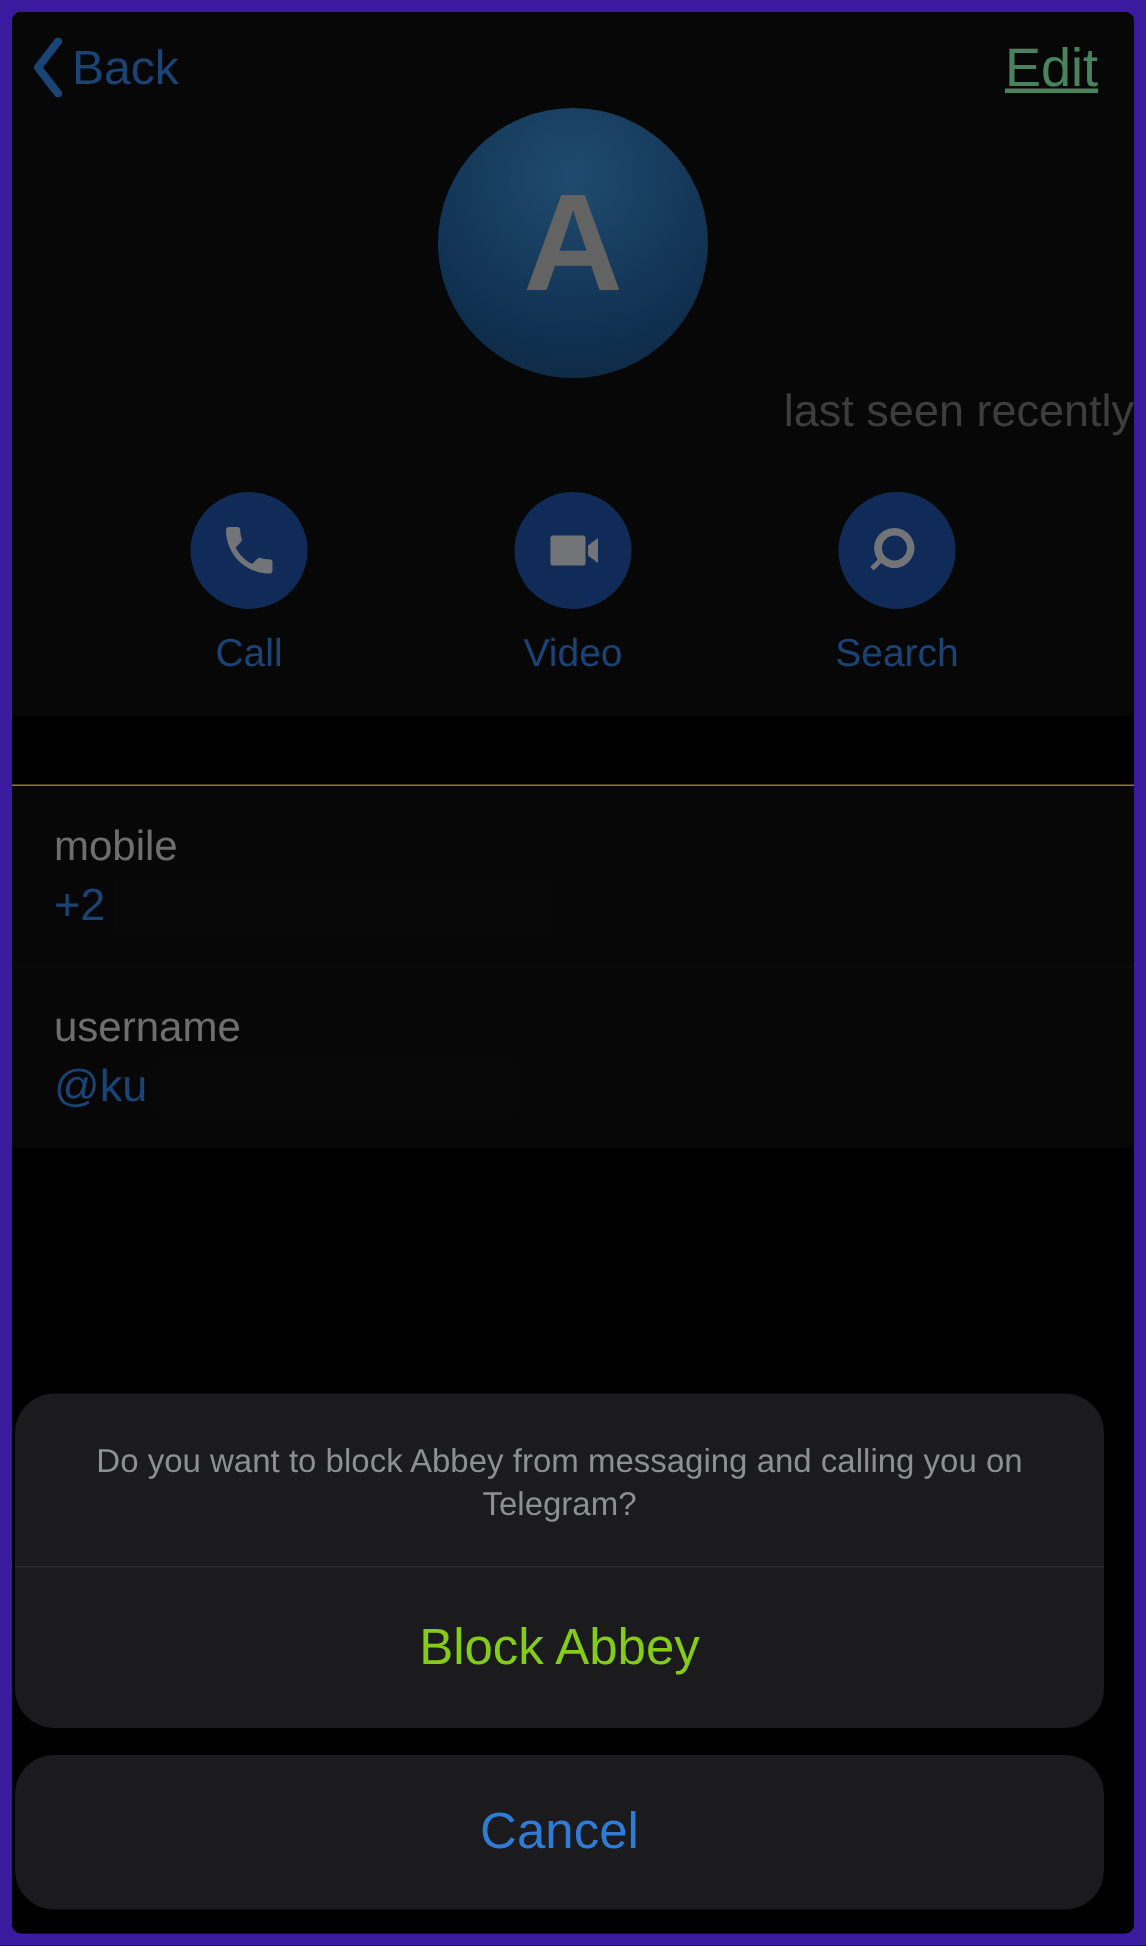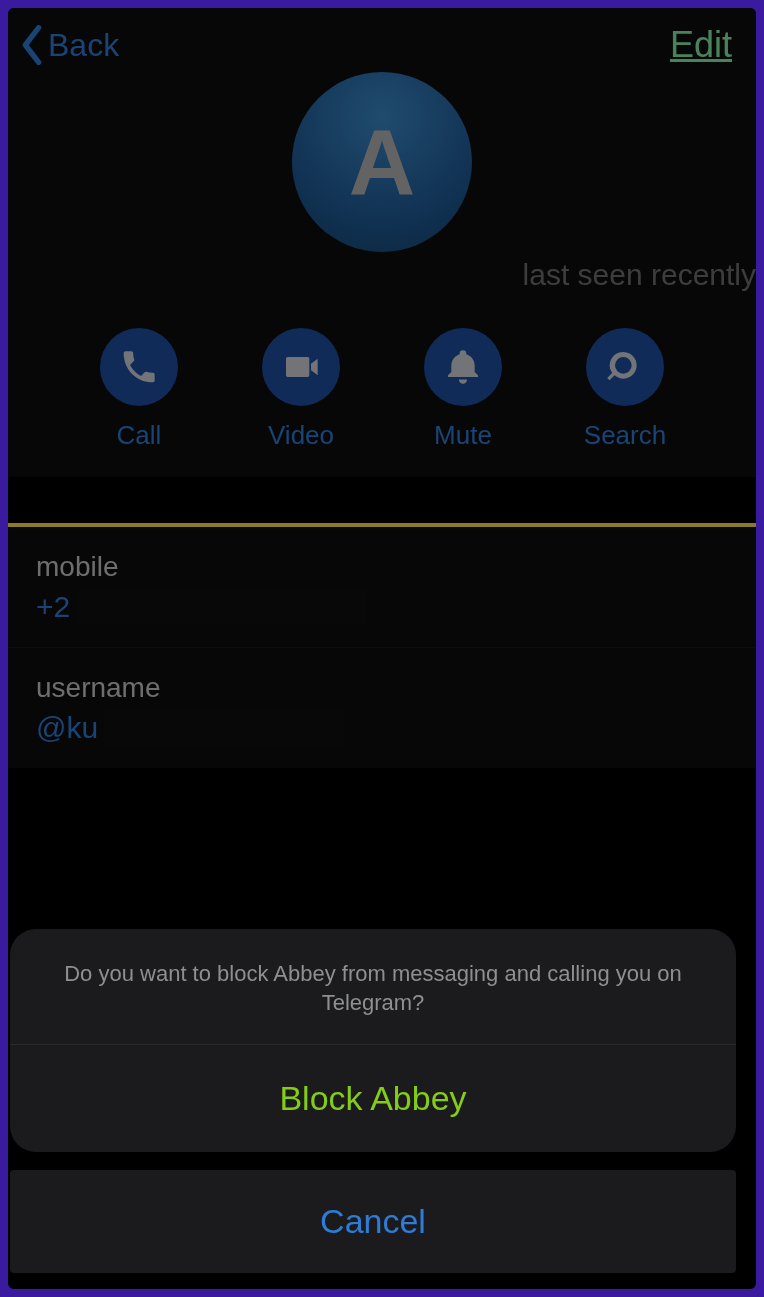--- a/index.html
+++ b/index.html
@@ -88,21 +88,21 @@
     justify-content: center;
   }
   .action-circle svg { width: 40px; height: 40px; fill: #cfd4da; }
   .action-dots { display: flex; gap: 6px; }
   .action-dots span { width: 9px; height: 9px; border-radius: 50%; background: #cfd4da; }
   .action-label { color: #2f7cd6; font-size: 26px; }
   .spacer { height: 46px; background: #000; }
   .info {
     background: #0d0d0d;
     padding: 24px 28px 22px;
-    border-top: 4px solid #fde047;
+    border-top: 1px solid #fde047;
   }
   .info + .info { border-top: 1px solid #1a1a1a; margin-top: 0; }
   .info-label { color: #c8c8c8; font-size: 28px; }
   .info-value-row {
     display: flex;
     align-items: center;
     gap: 6px;
     margin-top: 6px;
   }
   .info-value { color: #2f7cd6; font-size: 30px; }
@@ -135,21 +135,21 @@
     border-bottom: 1px solid #2a2a2c;
   }
   .sheet-block {
     color: #84cc16;
     font-size: 34px;
     text-align: center;
     padding: 34px 0;
   }
   .sheet-cancel {
     background: #1b1b1d;
-    border-radius: 4px;
+    border-radius: 26px;
     color: #2f7cd6;
     font-size: 34px;
     font-weight: 500;
     text-align: center;
     padding: 32px 0;
   }
 </style>
 </head>
 <body>
 
@@ -186,28 +186,20 @@
         <div class="action-circle">
           <svg viewBox="0 0 24 24">
               <path d="M4 6h12a1 1 0 0 1 1 1v10a1 1 0 0 1-1 1H4a1 1 0 0 1-1-1V7a1 1 0 0 1 1-1zm14 4 4-3v10l-4-3v-4z"></path>
             </svg>
         </div>
         <div class="action-label">Video</div>
       </div>
       <div class="action">
         <div class="action-circle">
           <svg viewBox="0 0 24 24">
-              <path d="M12 2a2 2 0 0 1 2 2v.3c2.9.9 5 3.5 5 6.7v4l2 2v1H3v-1l2-2v-4c0-3.2 2.1-5.8 5-6.7V4a2 2 0 0 1 2-2zm0 20a2.5 2.5 0 0 0 2.5-2.5h-5A2.5 2.5 0 0 0 12 22z"></path>
-            </svg>
-        </div>
-        <div class="action-label">Mute</div>
-      </div>
-      <div class="action">
-        <div class="action-circle">
-          <svg viewBox="0 0 24 24">
               <path d="M10 2a8 8 0 1 1-5.3 14l-3 3-1.4-1.4 3-3A8 8 0 0 1 10 2zm0 3a5 5 0 1 0 0 10 5 5 0 0 0 0-10z" transform="translate(1 1)"></path>
             </svg>
         </div>
         <div class="action-label">Search</div>
       </div>
     </div>
   </div>
 
   <div class="spacer"></div>
 

